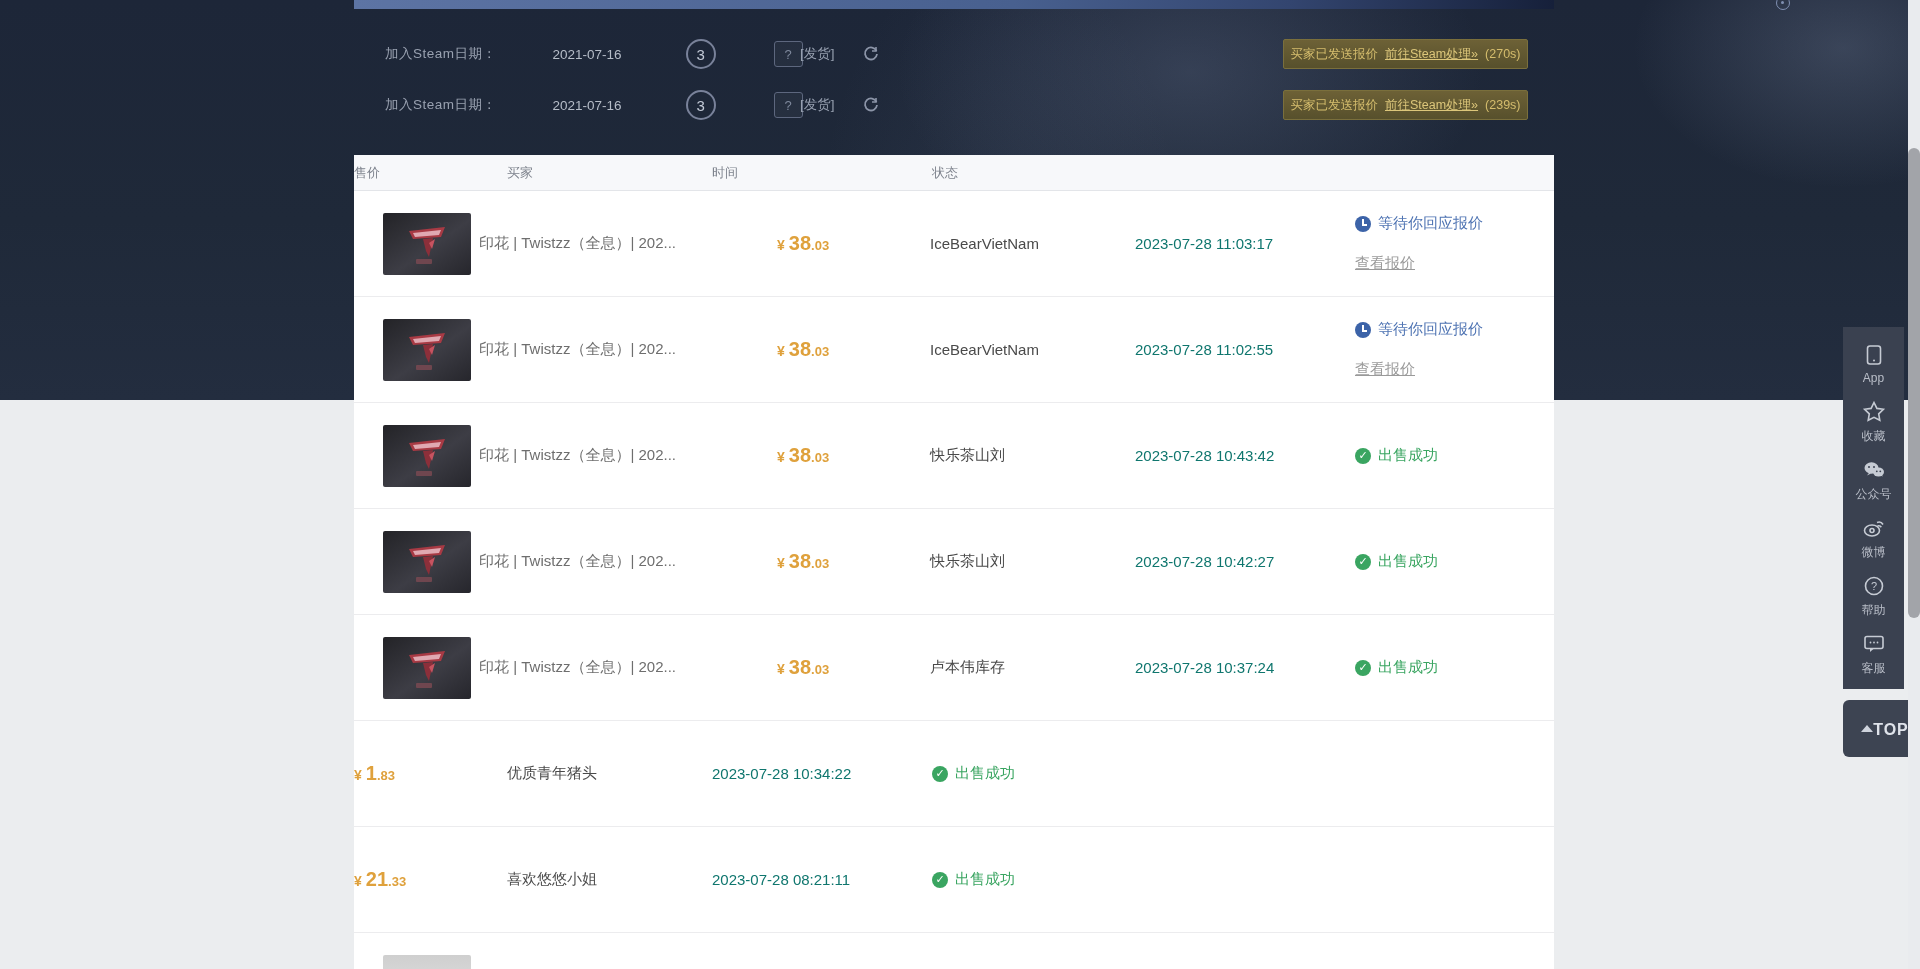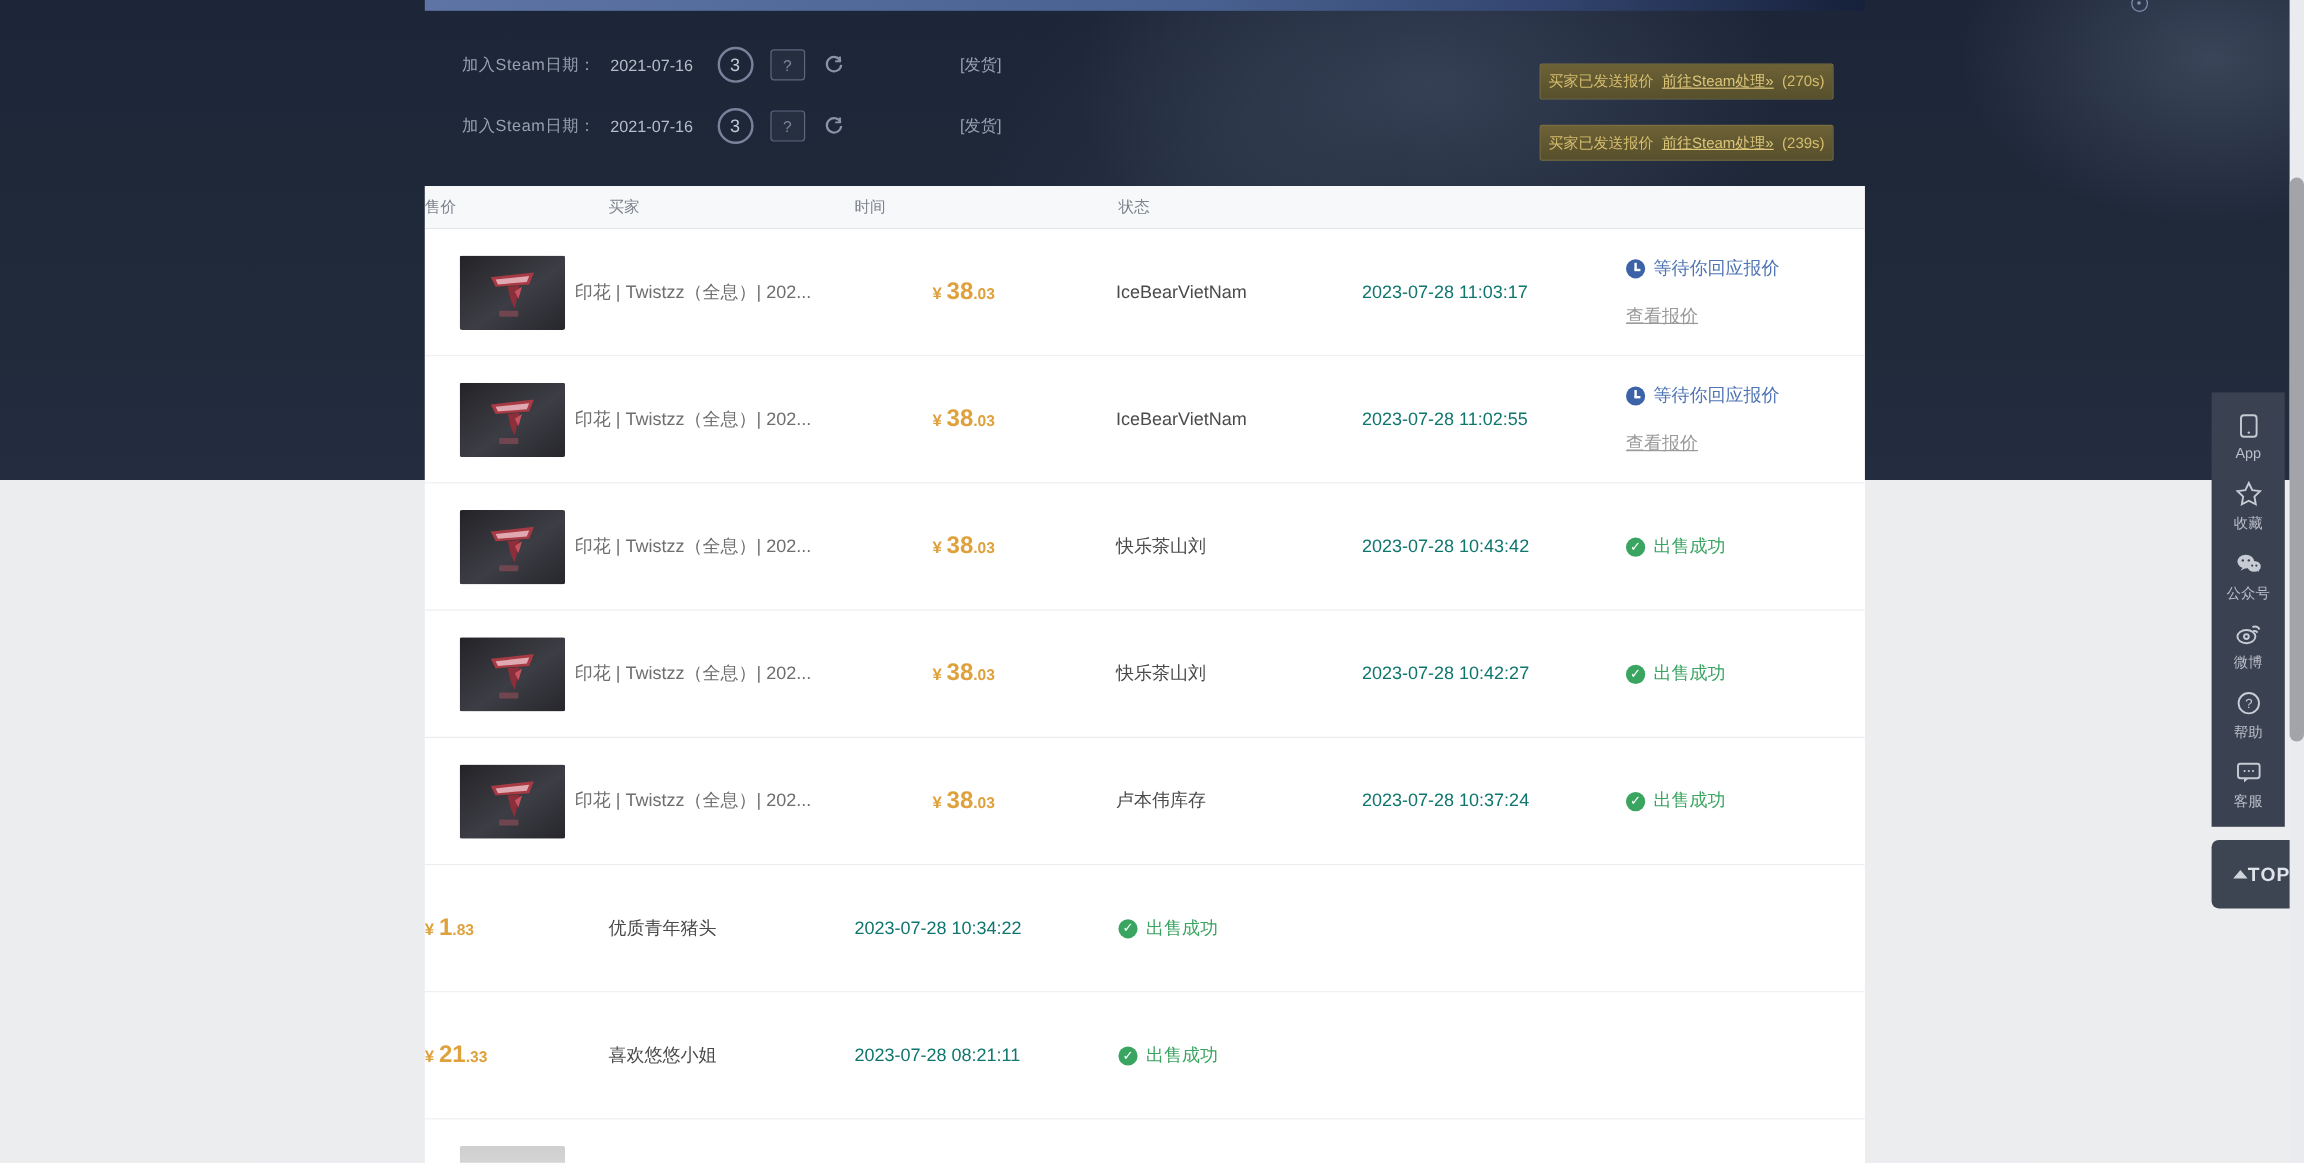--- a/index.html
+++ b/index.html
@@ -15,33 +15,33 @@
       linear-gradient(180deg,#1d2638 0%, #1f2939 55%, #232d3f 100%);
   }
   .topbar { position:absolute; left:354px; top:0; width:1200px; height:9px;
     background:linear-gradient(90deg,#5d74a4 0%, #48608f 55%, #33456f 78%, #16203a 100%); }
   .banner-badge { position:absolute; left:1422px; top:-4px; width:14px; height:14px;
     border:1.5px solid #8fa0c4; border-radius:50%; opacity:.85; }
   .banner-badge::after { content:""; position:absolute; left:4px; top:4px; width:3px; height:3px;
     border-radius:50%; background:#8fa0c4; }
 
   .banner-row { position:absolute; left:0; width:1920px; height:32px; }
-  .banner-row .lg { position:absolute; left:385px; top:0; height:32px; display:flex; align-items:center; }
+  .banner-row .lg { position:absolute; left:385px; top:0; height:32px; display:flex; align-items:center;gap:44px; }
   .b-label { font-size:13.5px; color:#99a1b0; letter-spacing:.5px; }
   .b-date  { font-size:13.5px; color:#b6bdc8; margin-left:12px; }
   .b-circle { margin-left:20px; width:30px; height:30px; border-radius:50%;
     border:2px solid #79829a; color:#c3cad7; font-size:15px;
     display:flex; align-items:center; justify-content:center; }
   .b-qbox { margin-left:14px; width:29px; height:26px; border:1px solid #5d677e;
     background:rgba(255,255,255,.04); border-radius:3px; color:#7e889c; font-size:13px;
     display:flex; align-items:center; justify-content:center; }
   .b-refresh { margin-left:14px; width:20px; height:20px; }
   .b-refresh svg { width:20px; height:20px; stroke:#8c95a8; fill:none; stroke-width:1.8; }
   .b-ship { position:absolute; left:800px; top:7px; font-size:13.5px; color:#97a0b0; }
-  .b-offer { position:absolute; left:1283px; top:15px; width:245px; height:30px;
+  .b-offer { position:absolute; left:1283px; top:1px; width:245px; height:30px;
     background:linear-gradient(180deg,#6d6136 0%, #57502c 100%);
     border:1px solid #7a6f3c; border-radius:2px;
     display:flex; align-items:center; justify-content:center; gap:7px; cursor:pointer; }
   .b-offer .t1 { font-size:12.5px; color:#d5bd6d; }
   .b-offer .t2 { font-size:12.5px; color:#dcc67a; text-decoration:underline; }
   .b-offer .t3 { font-size:12.5px; color:#d5bd6d; }
 
   
   .sheet { position:absolute; left:354px; top:155px; width:1200px; height:814px;
     background:#fff; overflow:hidden; }

